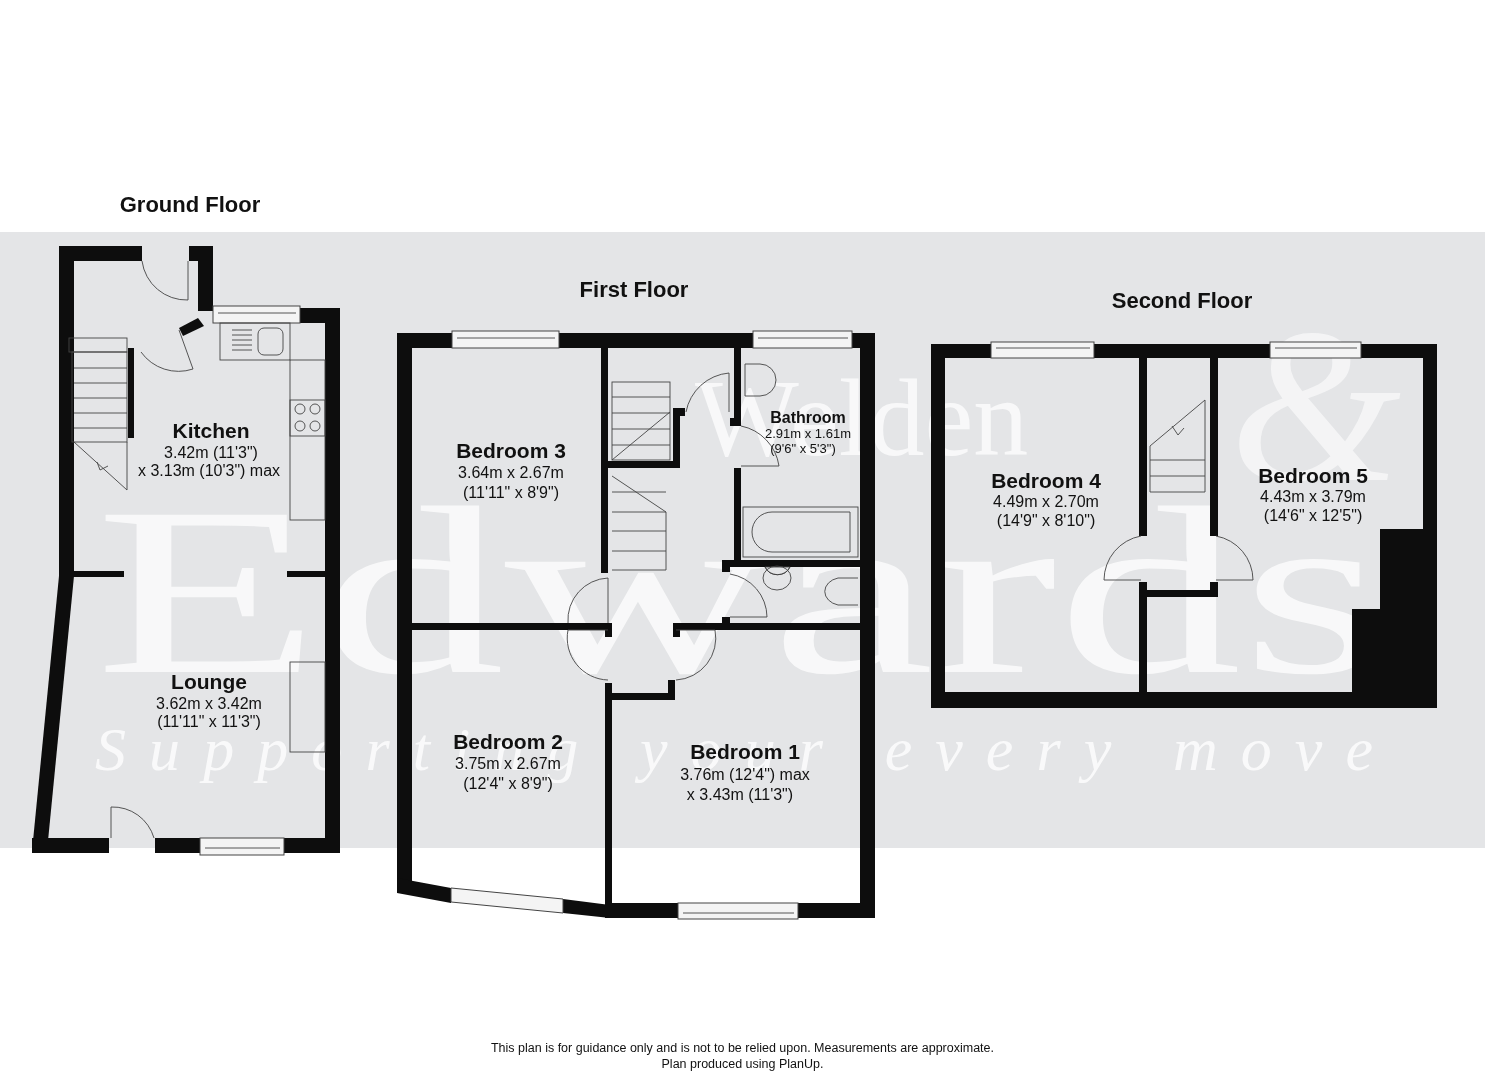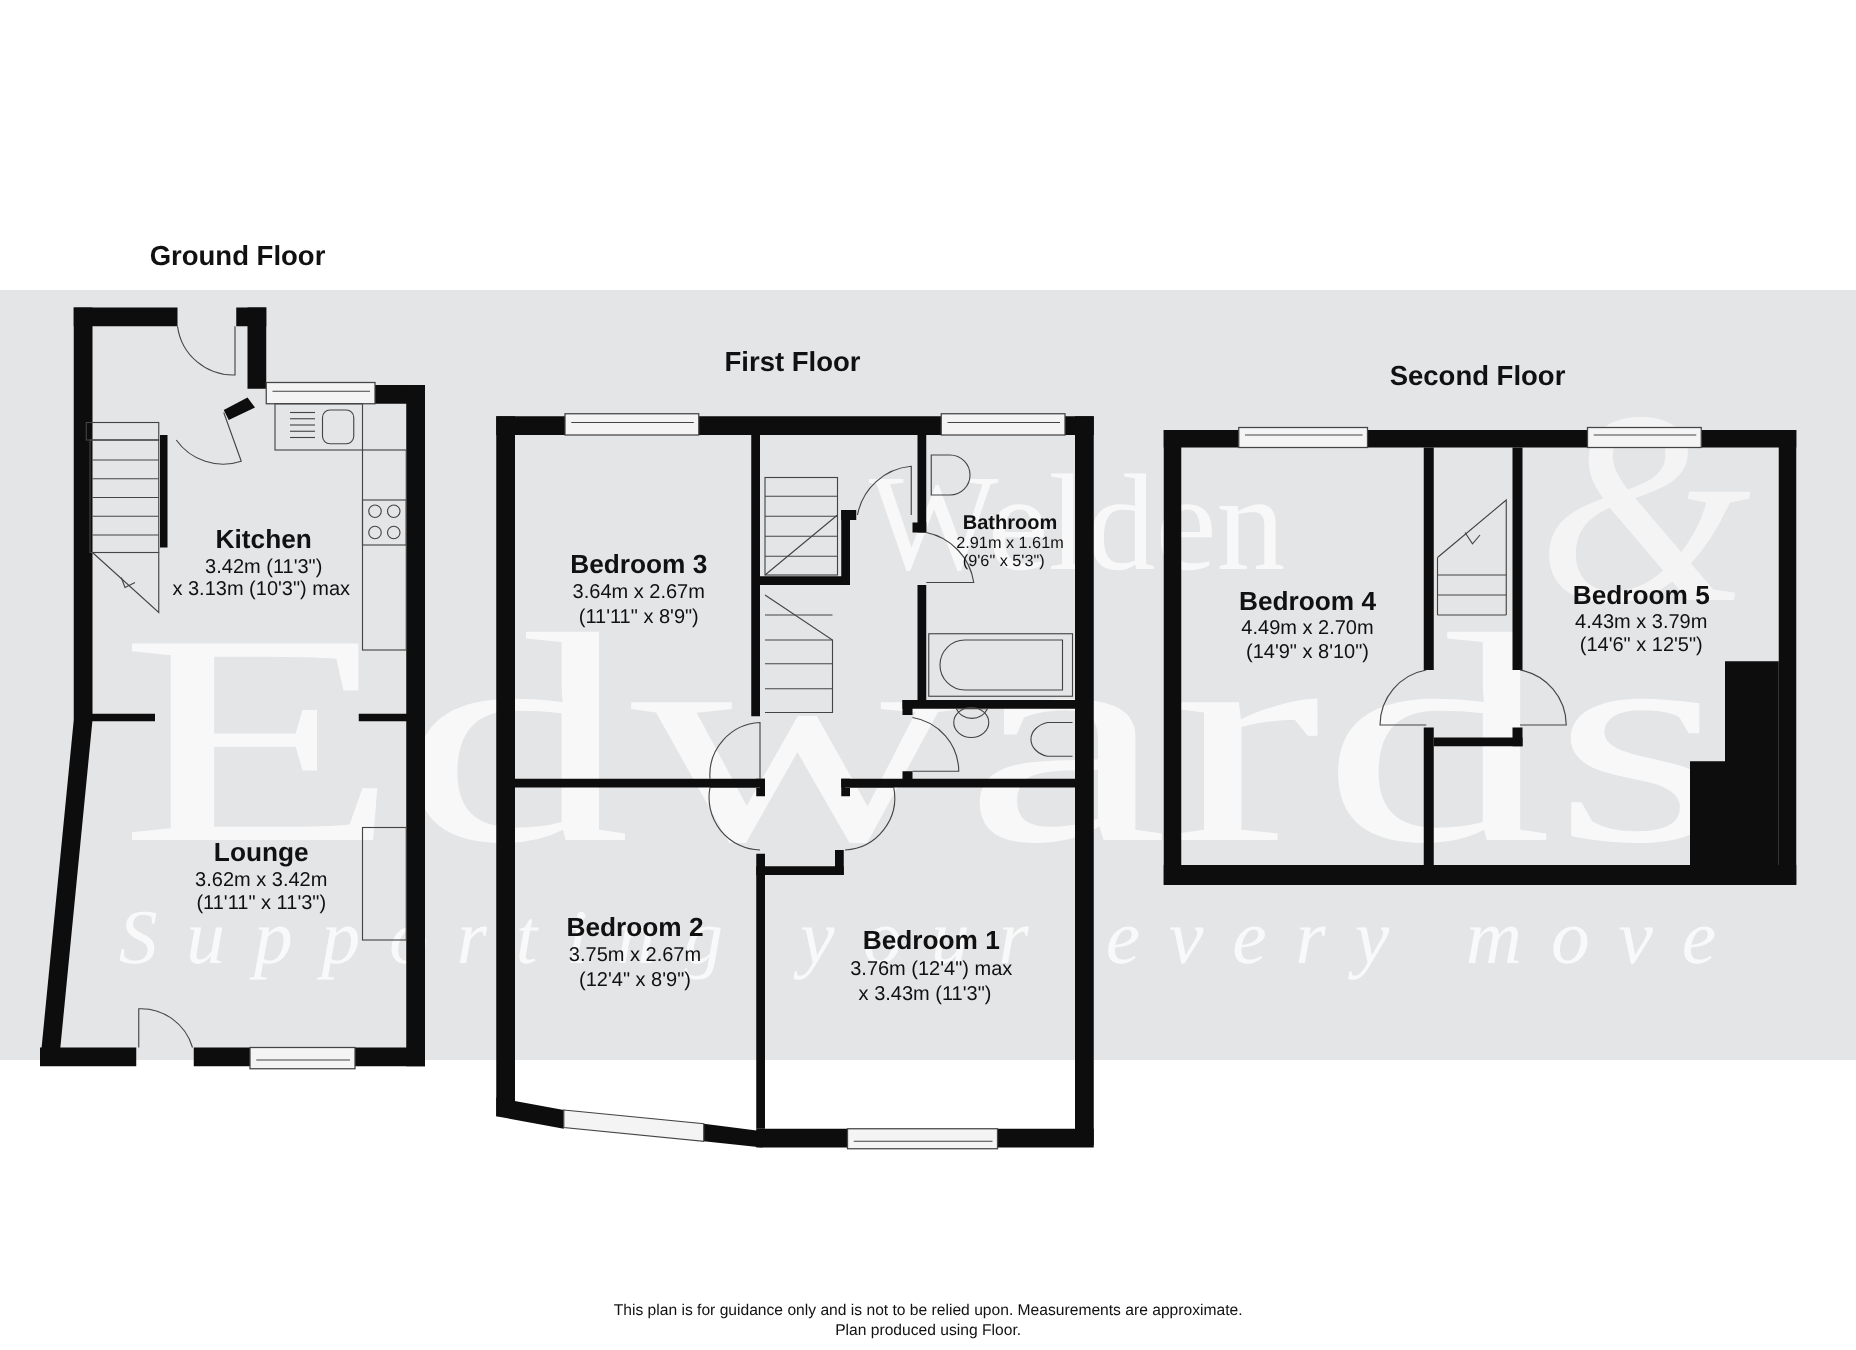--- a/index.html
+++ b/index.html
@@ -253,13 +253,13 @@
     </g>
     <g>
       <text class="room-name" x="1313" y="483" text-anchor="middle">Bedroom 5</text>
       <text class="dim" x="1313" y="502" text-anchor="middle">4.43m x 3.79m</text>
       <text class="dim" x="1313" y="521" text-anchor="middle">(14'6" x 12'5")</text>
     </g>
   </g>
 </svg>
 
 <div class="footer" style="top:1041px">This plan is for guidance only and is not to be relied upon. Measurements are approximate.</div>
-<div class="footer" style="top:1057px">Plan produced using Floor.</div>
+<div class="footer" style="top:1057px">Plan produced using PlanUp.</div>
 
 </body></html>

